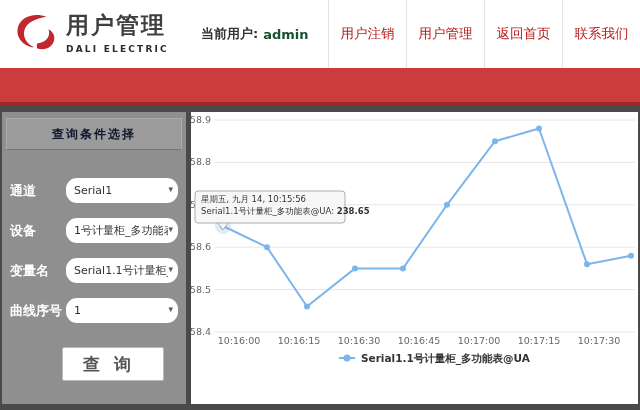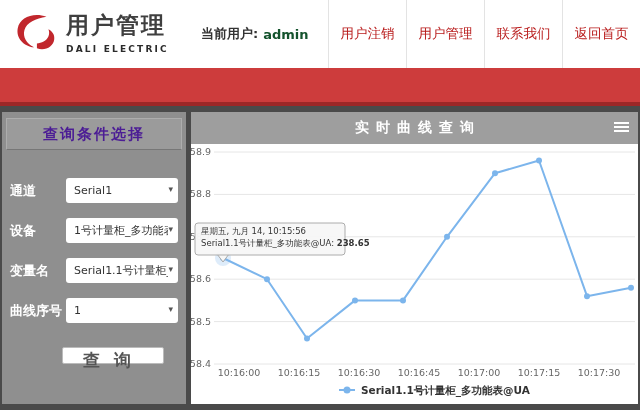--- a/index.html
+++ b/index.html
@@ -24,30 +24,30 @@
   .banner-title{font-size:17px;font-weight:bold;letter-spacing:11px;padding-left:20px;white-space:nowrap;}
   .banner-time{margin-left:auto;font-size:13px;font-weight:bold;padding-right:14px;letter-spacing:0.5px;}
 
   
   .content{height:304px;background:#4a4a4a;display:flex;padding:6px 2px;box-sizing:border-box;gap:5px;}
 
   
   .sidebar{width:184px;background:#8f8f8f;box-sizing:border-box;position:relative;}
   .sb-title{margin:6px 4px 0 4px;height:30px;line-height:30px;text-align:center;
             background:#9b9b9b;border:1px solid #adadad;border-bottom-color:#777;
-            color:#4c1d95;font-size:15px;font-weight:bold;letter-spacing:2px;}
+            color:#0f172a;font-size:12px;font-weight:bold;letter-spacing:2px;}
   .sb-form{margin-top:28px;}
   .sb-row{display:flex;align-items:center;margin:0 8px 15px 8px;height:25px;}
   .sb-label{color:#fff;font-size:13px;font-weight:bold;white-space:nowrap;}
-  .sb-select{margin-left:auto;width:112px;height:25px;background:#fff;border-radius:3px;
+  .sb-select{margin-left:auto;width:112px;height:25px;background:#fff;border-radius:11px;
              display:flex;align-items:center;position:relative;cursor:pointer;overflow:hidden;}
   .sb-select .sval{font-size:11px;color:#333;padding-left:8px;white-space:nowrap;overflow:hidden;max-width:94px;}
   .sb-select .arrow{position:absolute;right:5px;top:6px;font-size:9px;color:#555;}
   .sb-btnwrap{margin:24px 0 0 60px;}
-  .query-btn{width:102px;height:17px;background:#fff;border:1px solid #bbb;border-radius:2px;
+  .query-btn{width:102px;height:34px;background:#fff;border:1px solid #bbb;border-radius:2px;
              font-size:17px;color:#555;font-weight:bold;letter-spacing:14px;padding-left:8px;
              cursor:pointer;font-family:inherit;}
 
   
   .chartpanel{flex:1;background:#fff;display:flex;flex-direction:column;min-width:0;}
   .cp-hdr{height:32px;background:#9e9e9e;position:relative;display:flex;align-items:center;justify-content:center;}
   .cp-title{color:#fff;font-size:14px;font-weight:bold;letter-spacing:7px;padding-left:7px;}
   .cp-menu{position:absolute;right:9px;top:10px;width:15px;cursor:pointer;}
   .cp-menu span{display:block;width:15px;height:2px;background:#fff;margin-bottom:2px;}
   .cp-body{flex:1;position:relative;}
@@ -73,22 +73,22 @@
         <span class="brand-en">DALI ELECTRIC</span>
       </span>
     </div>
     <div class="curuser">
       <span>当前用户:</span>
       <span class="uval">admin</span>
     </div>
     <div class="nav">
       <div class="nav-item">用户注销</div>
       <div class="nav-item">用户管理</div>
+      <div class="nav-item">返回首页</div>
       <div class="nav-item">联系我们</div>
-      <div class="nav-item">返回首页</div>
     </div>
   </div>
 
   <div class="banner">
   </div>
 
   <div class="content">
 
     <div class="sidebar">
       <div class="sb-title">查询条件选择</div>
@@ -121,28 +121,20 @@
             <span class="arrow">▾</span>
           </div>
         </div>
         <div class="sb-btnwrap">
           <button class="query-btn">查询</button>
         </div>
       </div>
     </div>
 
     <div class="chartpanel">
-      <div class="cp-hdr">
-        <span class="cp-title">实时曲线查询</span>
-        <div class="cp-menu">
-            <span></span>
-            <span></span>
-            <span></span>
-          </div>
-      </div>
       <div class="cp-body">
         <svg id="chart-svg" width="447" height="260" viewBox="0 0 447 260" style="display:block;">
             <line x1="23" x2="444" y1="8" y2="8" stroke="#e6e6e6" stroke-width="1"></line>
             <text x="20" y="11" text-anchor="end" class="axlbl">258.9</text>
             <line x1="23" x2="444" y1="50.39999999998554" y2="50.39999999998554" stroke="#e6e6e6" stroke-width="1"></line>
             <text x="20" y="53.39999999998554" text-anchor="end" class="axlbl">258.8</text>
             <line x1="23" x2="444" y1="92.79999999999518" y2="92.79999999999518" stroke="#e6e6e6" stroke-width="1"></line>
             <text x="20" y="95.79999999999518" text-anchor="end" class="axlbl">258.7</text>
             <line x1="23" x2="444" y1="135.19999999998072" y2="135.19999999998072" stroke="#e6e6e6" stroke-width="1"></line>
             <text x="20" y="138.19999999998072" text-anchor="end" class="axlbl">258.6</text>

